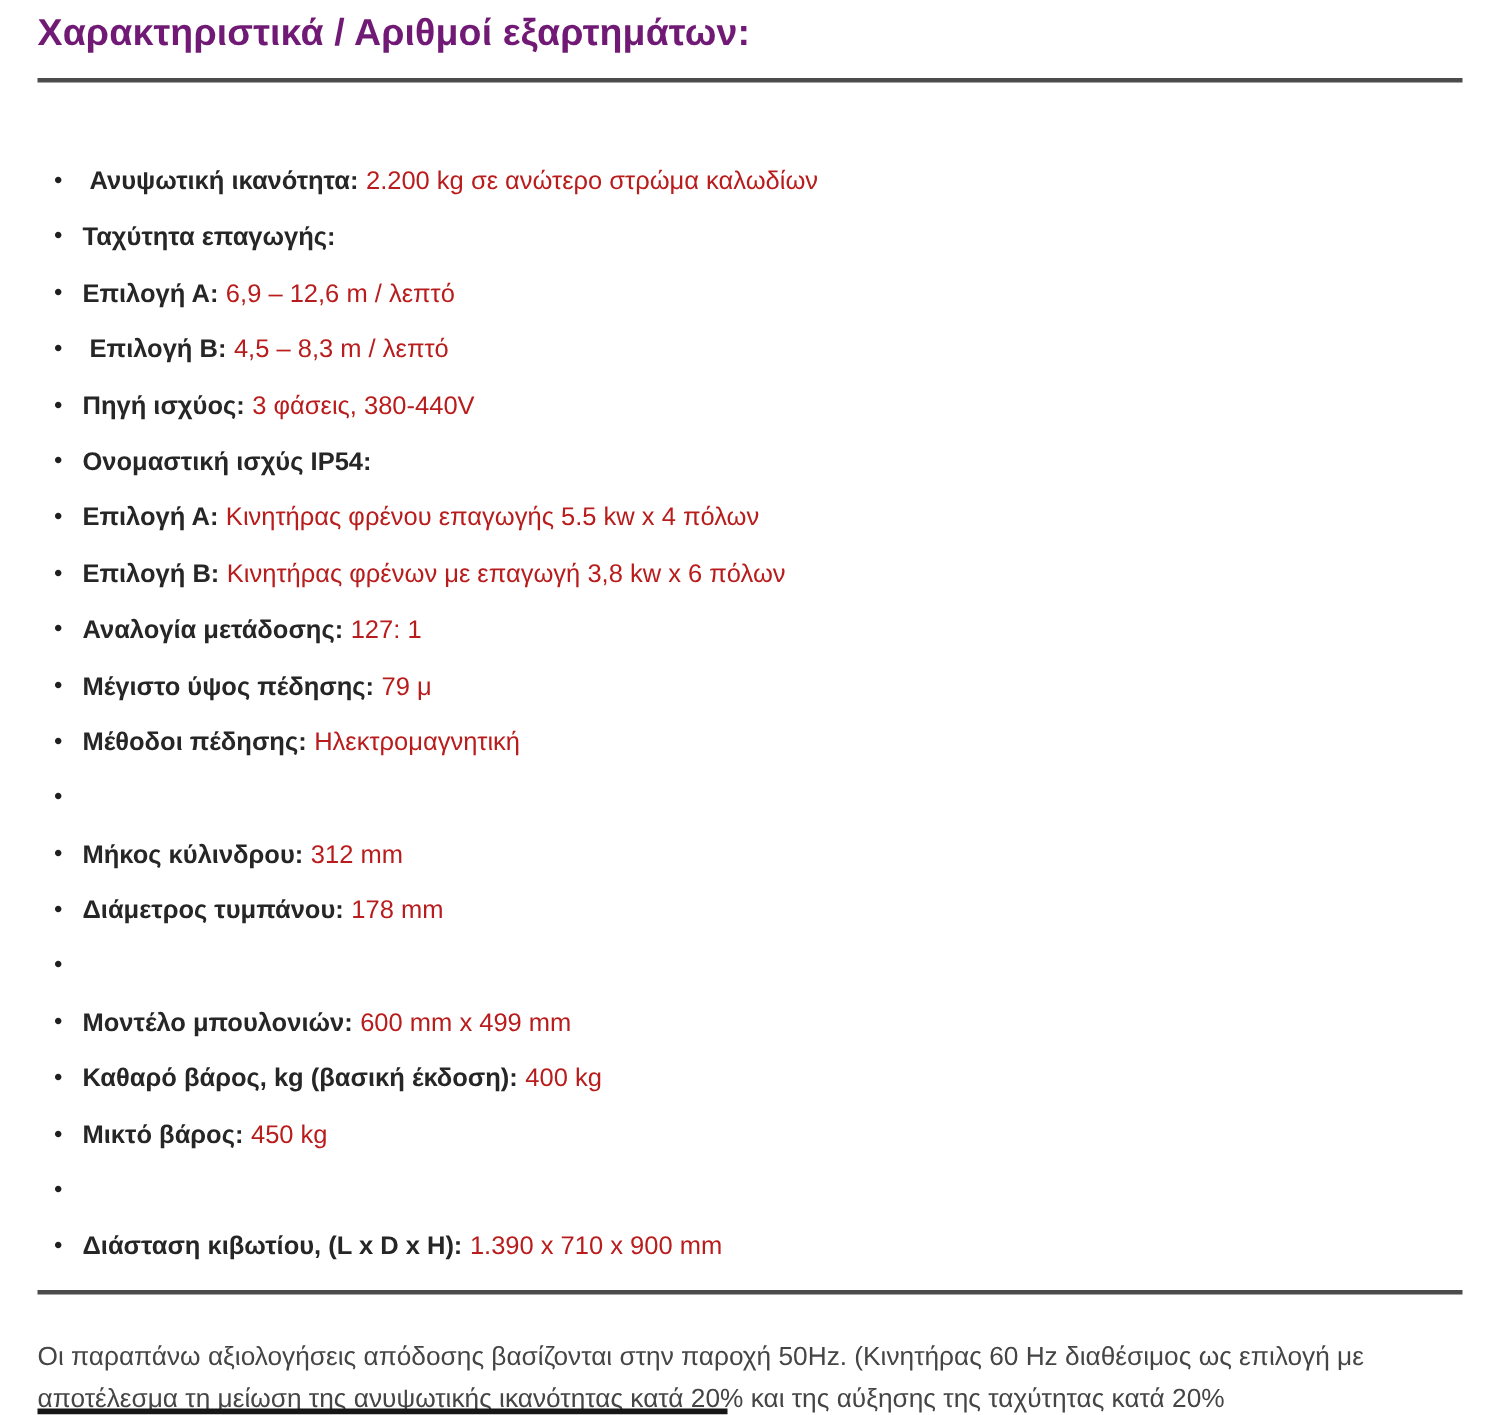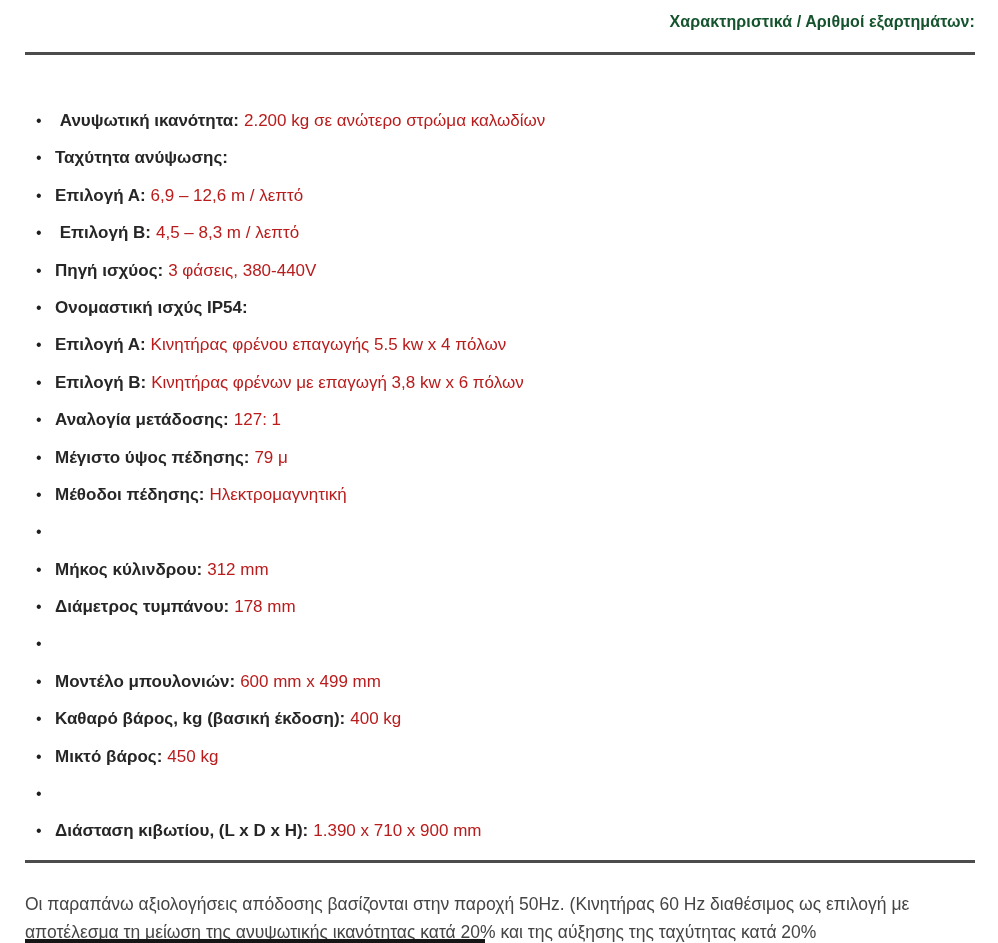--- a/index.html
+++ b/index.html
@@ -12,27 +12,26 @@
     font-family: "Liberation Sans", "DejaVu Sans", sans-serif;
   }
   .page {
     position: relative;
     box-sizing: border-box;
     width: 998px;
     height: 943px;
     padding: 9px 23px 0 25px;
   }
   .page-title {
-    font-size: 16px;
+    font-size: 25px;
     font-weight: 700;
-    color: #14532d;
+    color: #701a75;
     line-height: 26px;
     margin: 0 0 17px 0;
     letter-spacing: 0.1px;
-    text-align: right;
   }
   .rule {
     width: 950px;
     height: 3px;
     background: #4c4c4c;
     border: none;
     margin: 0;
   }
   ul.spec-list {
     list-style: none;
@@ -93,21 +92,21 @@
 
   <div class="rule"></div>
 
   <ul class="spec-list">
       <li>
     <span class="bullet">•</span>
     <span class="spec-text"><span class="spec-label"> Ανυψωτική ικανότητα:</span><span class="spec-value">2.200 kg σε ανώτερο στρώμα καλωδίων</span></span>
   </li>
       <li>
     <span class="bullet">•</span>
-    <span class="spec-text"><span class="spec-label">Ταχύτητα ανύψωσης:</span></span>
+    <span class="spec-text"><span class="spec-label">Ταχύτητα επαγωγής:</span></span>
   </li>
       <li>
     <span class="bullet">•</span>
     <span class="spec-text"><span class="spec-label">Επιλογή Α:</span><span class="spec-value">6,9 – 12,6 m / λεπτό</span></span>
   </li>
       <li>
     <span class="bullet">•</span>
     <span class="spec-text"><span class="spec-label"> Επιλογή Β:</span><span class="spec-value">4,5 – 8,3 m / λεπτό</span></span>
   </li>
       <li>

